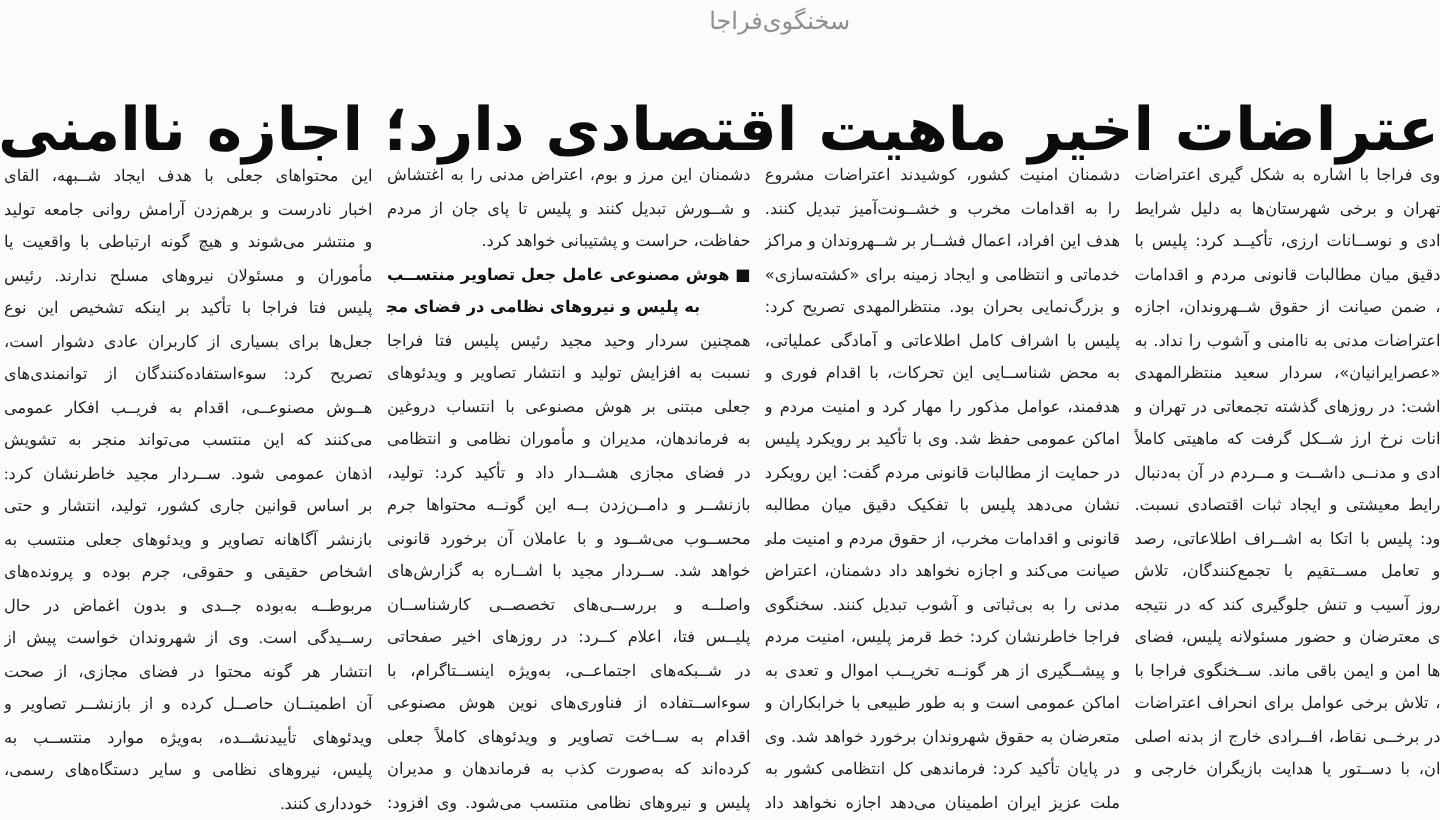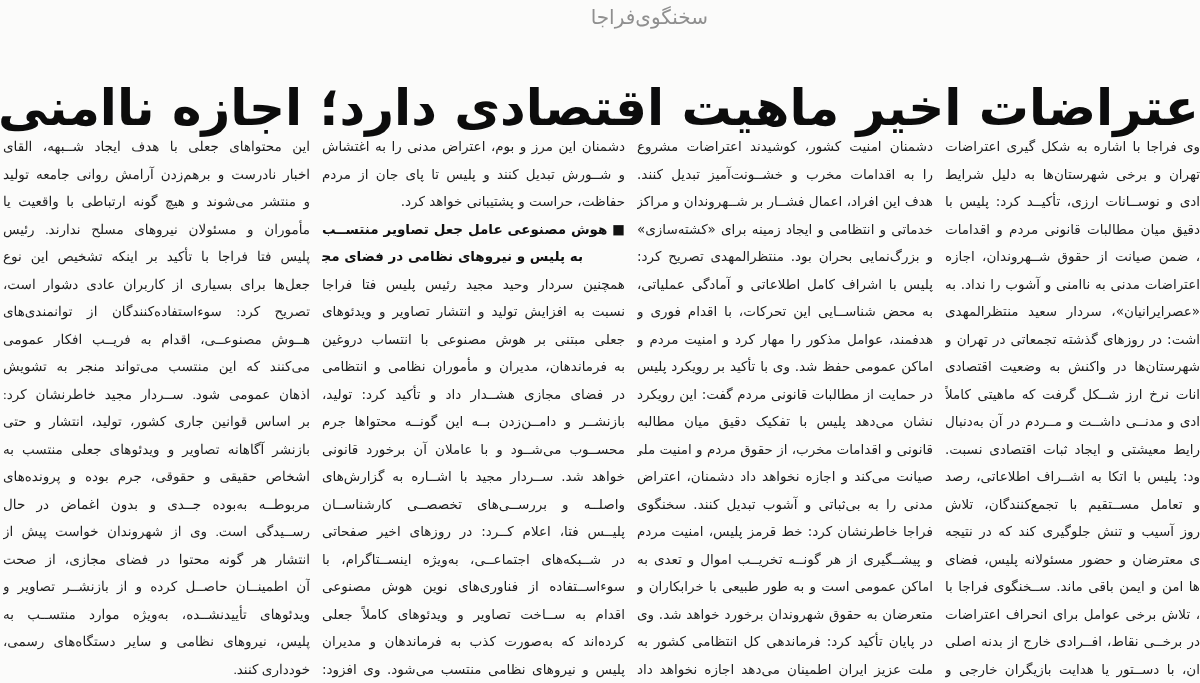--- a/index.html
+++ b/index.html
@@ -48,21 +48,20 @@
 <div class="body-cols">
   <div class="col c1">
       <div class="line">وی فراجا با اشاره به شکل گیری اعتراضات</div>
       <div class="line">تهران و برخی شهرستان‌ها به دلیل شرایط</div>
       <div class="line">ادی و نوســانات ارزی، تأکیــد کرد: پلیس با</div>
       <div class="line">دقیق میان مطالبات قانونی مردم و اقدامات</div>
       <div class="line">، ضمن صیانت از حقوق شــهروندان، اجازه</div>
       <div class="line">اعتراضات مدنی به ناامنی و آشوب را نداد. به</div>
       <div class="line">«عصرایرانیان»، سردار سعید منتظرالمهدی</div>
       <div class="line">اشت: در روزهای گذشته تجمعاتی در تهران و</div>
-      <div class="line">شهرستان‌ها در واکنش به وضعیت اقتصادی</div>
       <div class="line">انات نرخ ارز شــکل گرفت که ماهیتی کاملاً</div>
       <div class="line">ادی و مدنــی داشــت و مــردم در آن به‌دنبال</div>
       <div class="line">رایط معیشتی و ایجاد ثبات اقتصادی نسبت.</div>
       <div class="line">ود: پلیس با اتکا به اشــراف اطلاعاتی، رصد</div>
       <div class="line">و تعامل مســتقیم با تجمع‌کنندگان، تلاش</div>
       <div class="line">روز آسیب و تنش جلوگیری کند که در نتیجه</div>
       <div class="line">ی معترضان و حضور مسئولانه پلیس، فضای</div>
       <div class="line">ها امن و ایمن باقی ماند. ســخنگوی فراجا با</div>
       <div class="line">، تلاش برخی عوامل برای انحراف اعتراضات</div>
       <div class="line">در برخــی نقاط، افــرادی خارج از بدنه اصلی</div>

